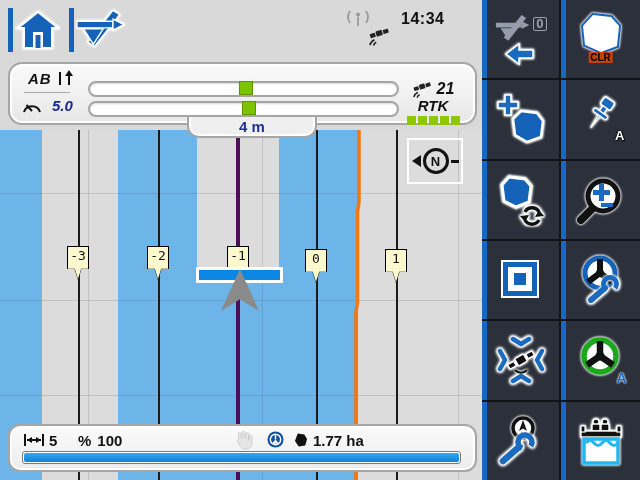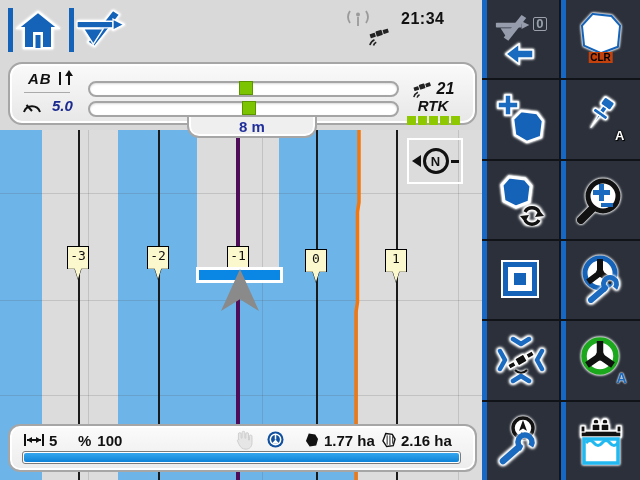--- a/index.html
+++ b/index.html
@@ -123,21 +123,21 @@
       <rect x="9" y="5" width="7" height="6" rx="1"></rect>
       <rect x="2" y="6" width="6" height="4.5" rx="0.5"></rect>
       <rect x="17" y="6" width="6" height="4.5" rx="0.5"></rect>
     </g>
     <g stroke="#222" stroke-width="1.8" fill="none">
       <path d="M2 21 a9 9 0 0 1 5 -6"></path>
       <path d="M6 21.5 a5 5 0 0 1 3 -3.5"></path>
     </g>
   </svg>
 
-  <div class="time">21:34</div>
+  <div class="time">14:34</div>
 
   <div class="panel">
     <div class="mode-row">
       <span class="mode-lbl">AB</span>
       <svg width="20" height="17" viewBox="0 0 20 17">
         <line x1="4" y1="2" x2="4" y2="15" stroke="#111" stroke-width="2"></line>
         <line x1="13" y1="4" x2="13" y2="15" stroke="#111" stroke-width="2"></line>
         <polygon points="13,0 9,6 17,6" fill="#111"></polygon>
       </svg>
     </div>
@@ -177,21 +177,21 @@
           <i></i>
           <i></i>
           <i></i>
           <i></i>
           <i></i>
         </div>
     </div>
   </div>
 
   <div class="dev-tab">
-    <span class="dev-val">8 m</span>
+    <span class="dev-val">4 m</span>
   </div>
 
   <div class="map">
 
     <div class="stripe" style="left:0;width:42px;"></div>
     <div class="stripe" style="left:118px;width:79px;"></div>
     <div class="stripe" style="left:279px;width:79px;"></div>
     <div class="stripe" style="left:197px;width:82px;top:142px;height:208px;"></div>
 
     <div class="grid-h" style="top:63px;"></div>
@@ -266,34 +266,25 @@
     </div>
     <svg class="abs" style="left:222px;top:3px;" width="22" height="22" viewBox="0 0 24 24">
       <path d="M7 11V5.5a1.5 1.5 0 0 1 3 0V10h1V4a1.5 1.5 0 0 1 3 0v6h1V5.5a1.5 1.5 0 0 1 3 0V12h1V8a1.4 1.4 0 0 1 2.8 0v7c0 4-2.5 7-6.5 7s-5.8-1.7-7.3-4.6L6 13.2c-.6-1.1.8-2.3 1.8-1.4z" fill="#e6e6e6" stroke="#cccccc" stroke-width="1"></path>
     </svg>
     <svg class="abs" style="left:257px;top:5px;" width="17" height="17" viewBox="0 0 18 18">
       <circle cx="9" cy="9" r="8.5" fill="#10509e"></circle>
       <circle cx="9" cy="9" r="5.5" fill="none" stroke="#fff" stroke-width="1.6"></circle>
       <polygon points="9,9 5,13.5 13,13.5" fill="#fff"></polygon>
       <rect x="8.2" y="3" width="1.6" height="6" fill="#fff"></rect>
     </svg>
-    <div class="sb-item" style="left:295px;gap:5px;">
+    <div class="sb-item" style="left:284px;gap:5px;">
       <svg width="14" height="16" viewBox="0 0 15 16">
         <path d="M4 1 L11 2 L14 7 L12 14 L5 15 L1 9 Z" fill="#111"></path>
       </svg>
       <span>1.77 ha</span>
-    </div>
-    <div class="sb-item" style="left:372px;gap:5px;">
-      <svg width="14" height="16" viewBox="0 0 15 16">
-        <path d="M4 1 L11 2 L14 7 L12 14 L5 15 L1 9 Z" fill="#fff" stroke="#111" stroke-width="1.5"></path>
-        <line x1="5.5" y1="3" x2="5.5" y2="13" stroke="#111" stroke-width="1"></line>
-        <line x1="8.5" y1="3" x2="8.5" y2="13.5" stroke="#111" stroke-width="1"></line>
-        <line x1="11.5" y1="4" x2="11.5" y2="12" stroke="#111" stroke-width="1"></line>
-      </svg>
-      <span>2.16 ha</span>
     </div>
     <div class="progress-track">
       <div class="progress-fill" id="progress-fill" style="width: 100%;"></div>
     </div>
   </div>
 
   <div class="sidebar">
 
     <div class="sbtn">
       <div class="ic">

